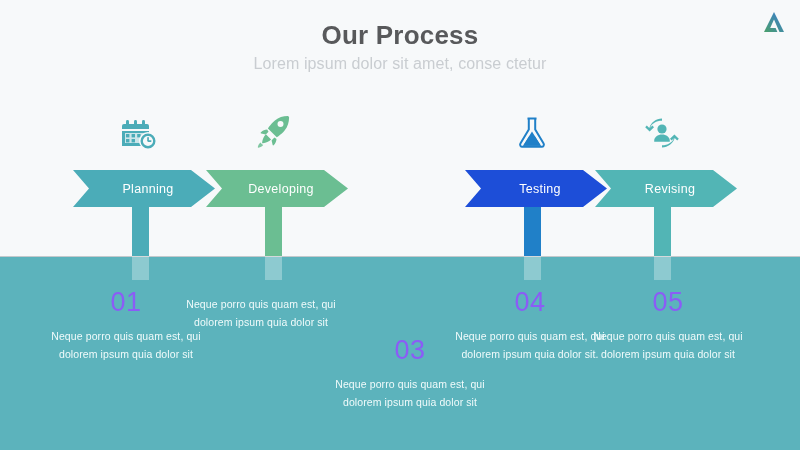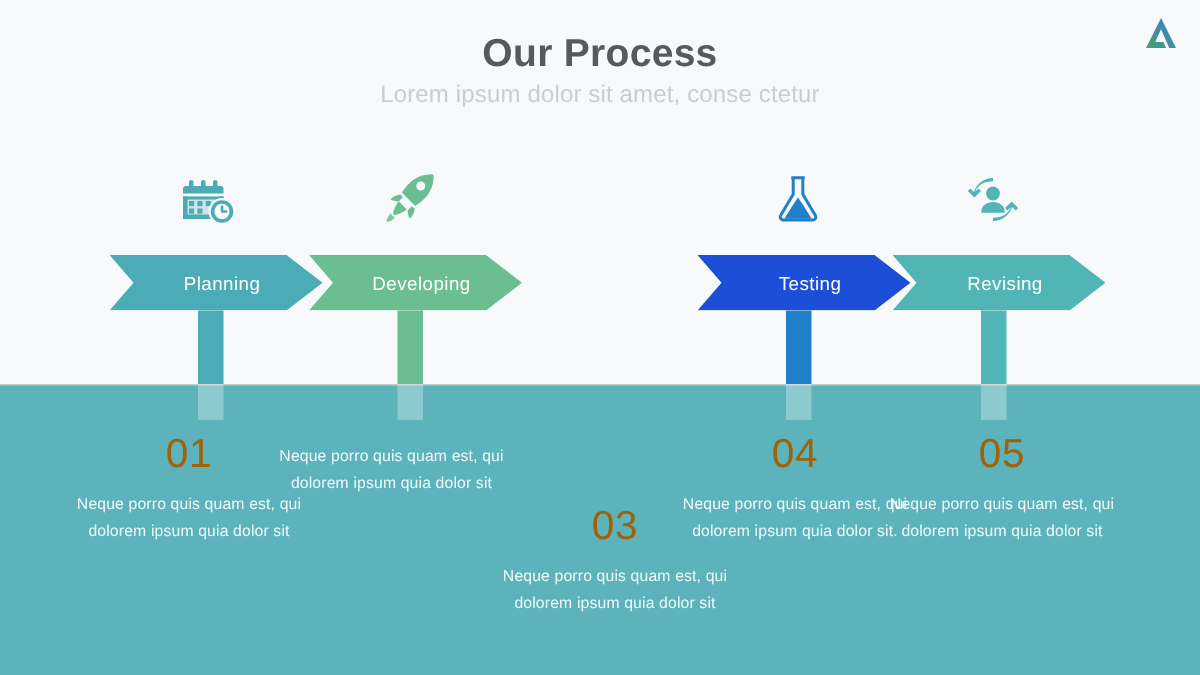--- a/index.html
+++ b/index.html
@@ -105,21 +105,21 @@
     position:absolute; left:0; top:286px; width:800px;
   }
   .col {
     position:absolute;
     top:0;
     width:160px;
     text-align:center;
   }
   .num {
     font-size:27px;
-    color:#a16207;
+    color:#8b5cf6;
     line-height:32px;
     letter-spacing:0.5px;
     font-weight:normal;
     text-align:center;
   }
   .desc {
     margin-top:9px;
     font-size:10.5px;
     color:#f0fbfb;
     line-height:18px;

